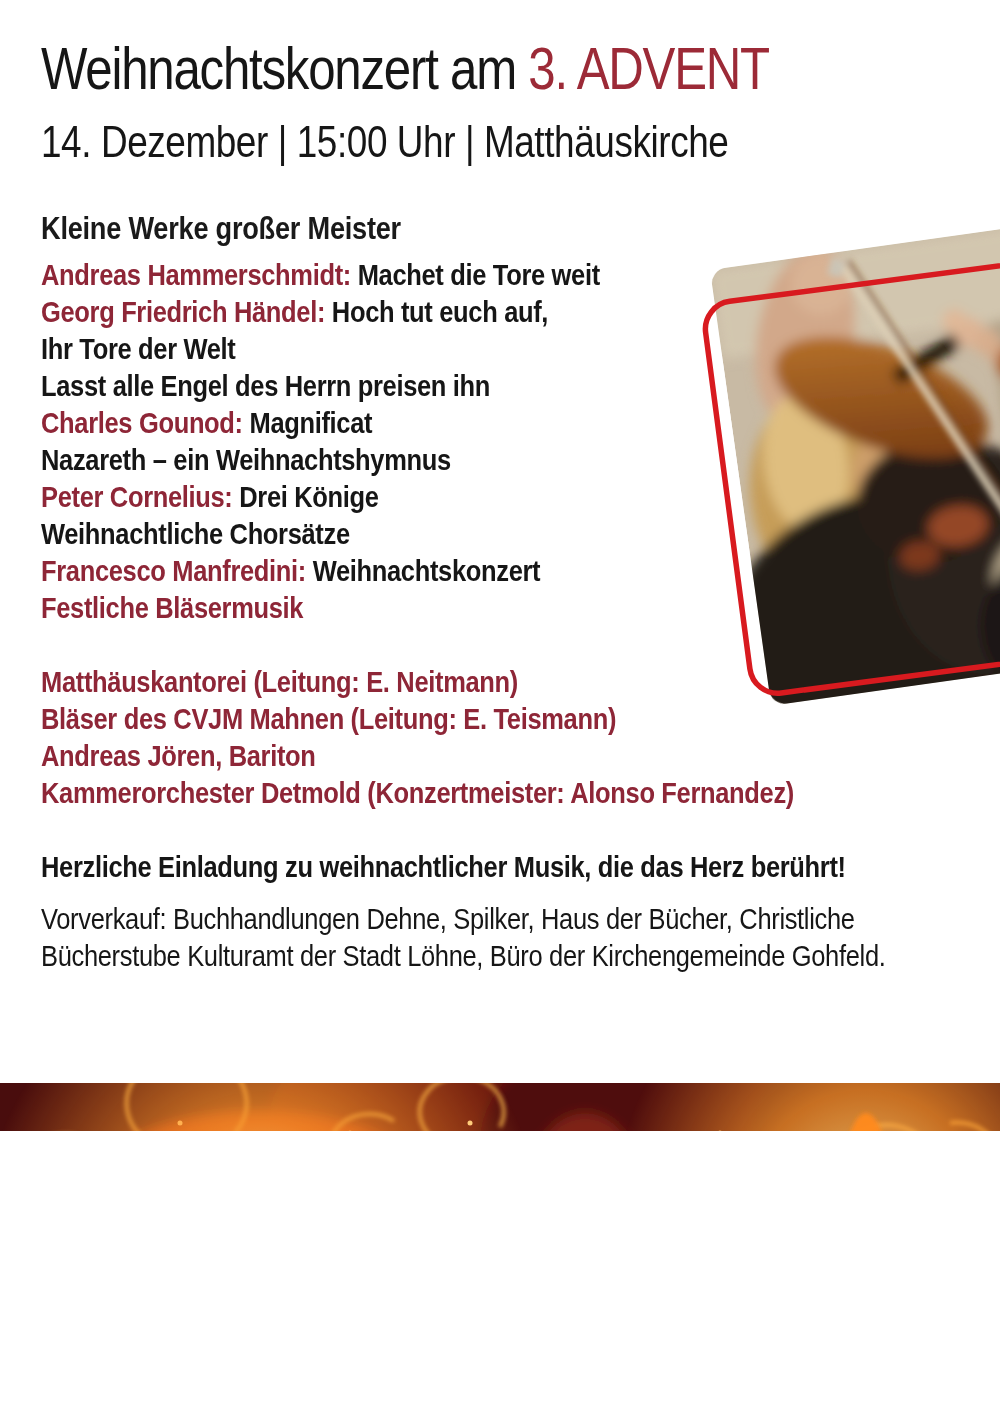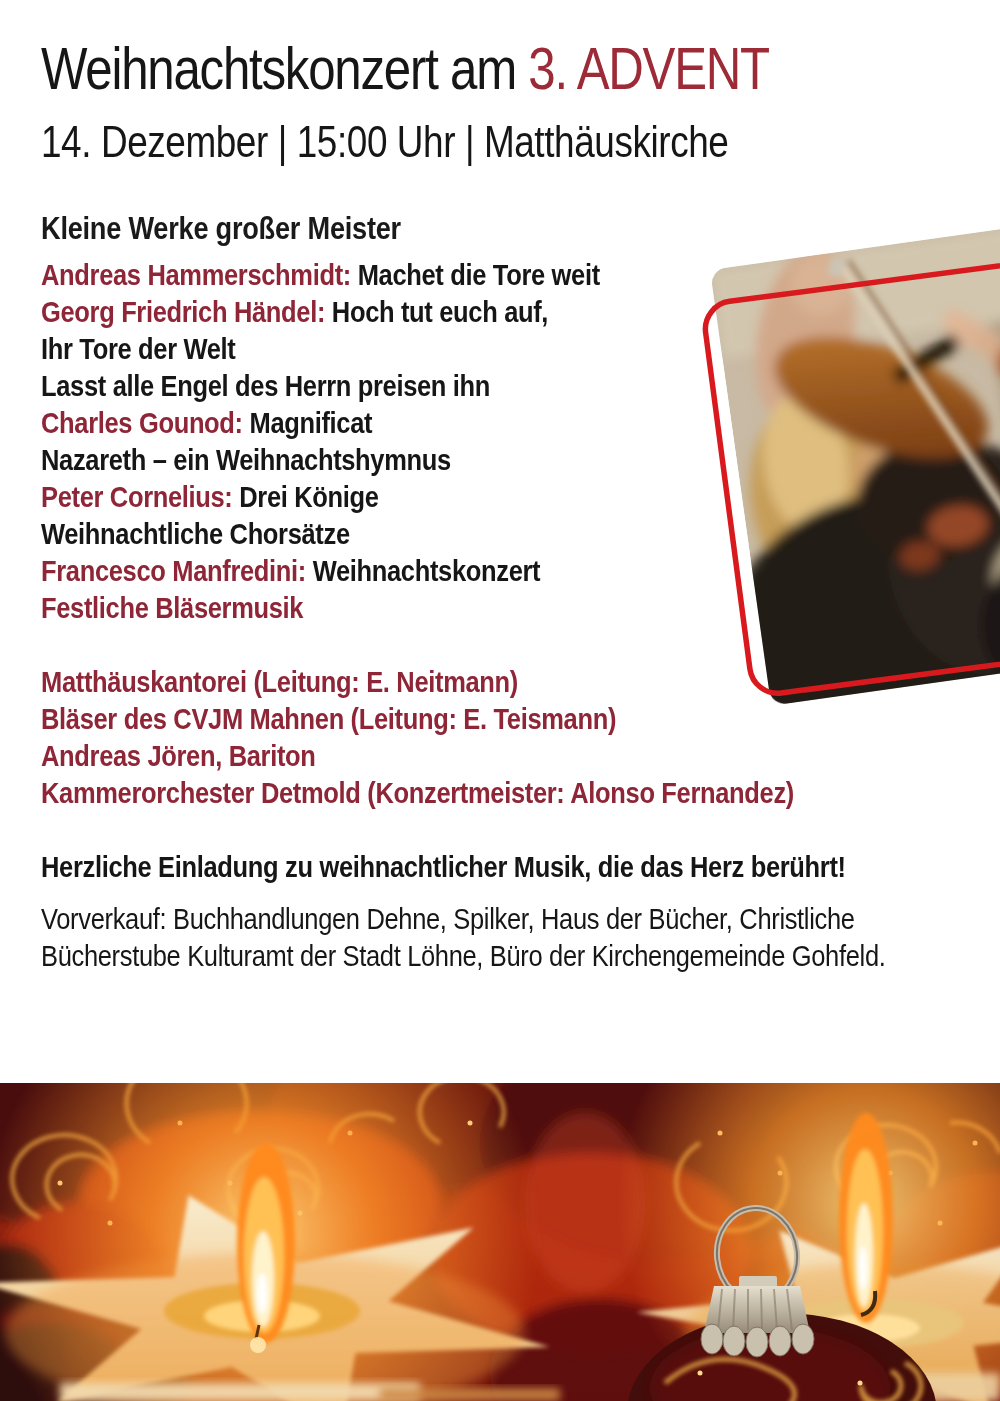--- a/index.html
+++ b/index.html
@@ -1,18 +1,18 @@
 <!DOCTYPE html>
 <html><head>
 <meta charset="utf-8">
 <title>Poster</title>
 <style>
   html,body { margin:0; padding:0; background:#ffffff; }
   .page {
-    position:relative; width:1000px; height:1401px; overflow:hidden;
+    position:relative; width:1000px; height:1131px; overflow:hidden;
     background:#ffffff; font-family:"Liberation Sans", sans-serif; color:#161616;
   }
   .content { position:absolute; left:41px; top:0; width:930px; }
   .cx82 { transform:scaleX(0.82); transform-origin:0 0; }
   .cx85 { transform:scaleX(0.85); transform-origin:0 0; }
   h1.title {
     margin:36px 0 0 0; font-size:60px; font-weight:400; letter-spacing:-1.5px;
     line-height:1.1; white-space:nowrap; color:#161616;
   }
   .title .accent { color:#9c2a37; }

